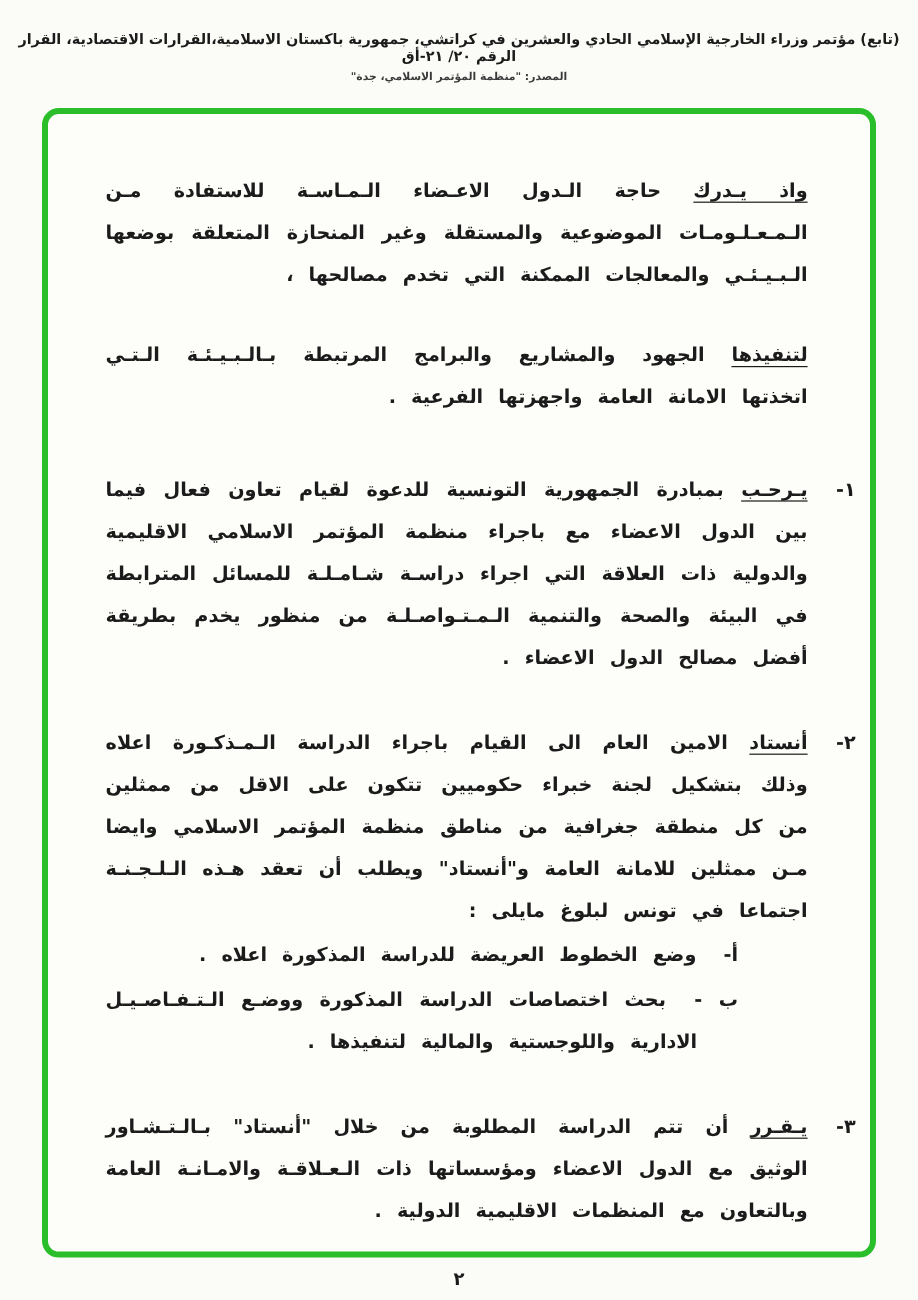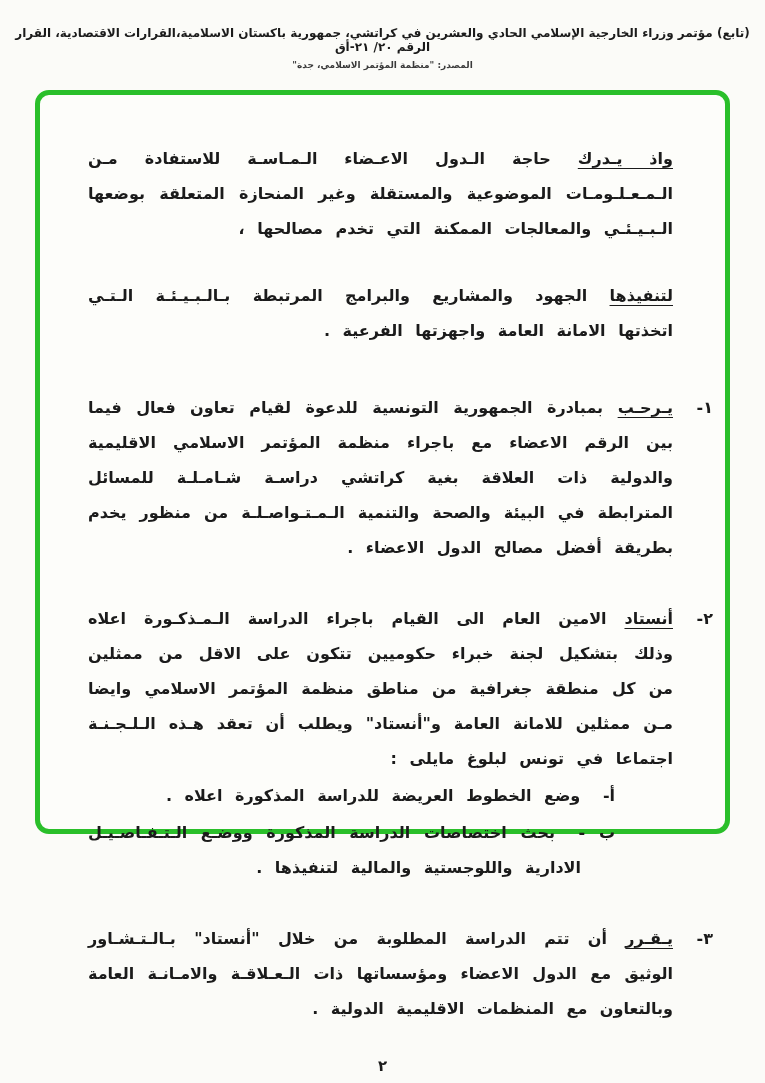--- a/index.html
+++ b/index.html
@@ -13,21 +13,21 @@
     direction:rtl;
   }
   .scan-header {
     position:absolute; top:26px; left:0; width:100%;
     text-align:center; font-weight:bold;
   }
   .hdr-line1 { font-size:12px; letter-spacing:0; }
   .hdr-line2 { font-size:9px; margin-top:6px; color:#3a3a3a; }
   .doc-frame {
     position:absolute; top:90px; left:35px;
-    width:695px; height:744px;
+    width:695px; height:958px;
     border:5px solid #2abf2a;
     border-radius:14px;
     background:#fdfdfa;
     padding:46px 52px 24px 48px;
   }
   .para {
     font-size:16px;
     font-weight:bold;
     line-height:35px;
     text-align:justify;
@@ -73,24 +73,24 @@
     <span class="lead">لتنفيذها</span>
     <span>الجهود والمشاريع والبرامج المرتبطة بـالـبـيـئـة الـتـي اتخذتها الامانة العامة واجهزتها الفرعية .</span>
   </p>
 
   <div class="items">
 
     <div class="para item">
       <span class="num">١-</span>
       <span class="lead">يـرحـب</span>
       <span>بمبادرة الجمهورية التونسية للدعوة لقيام تعاون فعال فيما بين</span>
-      <span class="emph">الرقم الاعضاء</span>
+      <span class="emph">الدول الاعضاء</span>
       <span>مع باجراء منظمة</span>
       <span class="emph">المؤتمر الاسلامي</span>
-      <span>الاقليمية والدولية ذات العلاقة بغية كراتشي دراسـة شـامـلـة للمسائل المترابطة في البيئة والصحة والتنمية الـمـتـواصـلـة من منظور يخدم بطريقة أفضل مصالح الدول الاعضاء .</span>
+      <span>الاقليمية والدولية ذات العلاقة التي اجراء دراسـة شـامـلـة للمسائل المترابطة في البيئة والصحة والتنمية الـمـتـواصـلـة من منظور يخدم بطريقة أفضل مصالح الدول الاعضاء .</span>
     </div>
 
     <div class="para item">
       <span class="num">٢-</span>
       <span class="lead">أنستاد</span>
       <span>الامين العام الى القيام باجراء الدراسة الـمـذكـورة اعلاه وذلك بتشكيل لجنة خبراء حكوميين تتكون على الاقل من ممثلين من كل منطقة جغرافية من مناطق منظمة المؤتمر الاسلامي وايضا مـن ممثلين للامانة العامة و"أنستاد" ويطلب أن تعقد هـذه الـلـجـنـة اجتماعا في تونس لبلوغ مايلى :</span>
       <div class="subitems">
         <div class="para subitem">
           <span class="marker">أ-</span>
           <span>وضع الخطوط العريضة للدراسة المذكورة اعلاه .</span>

